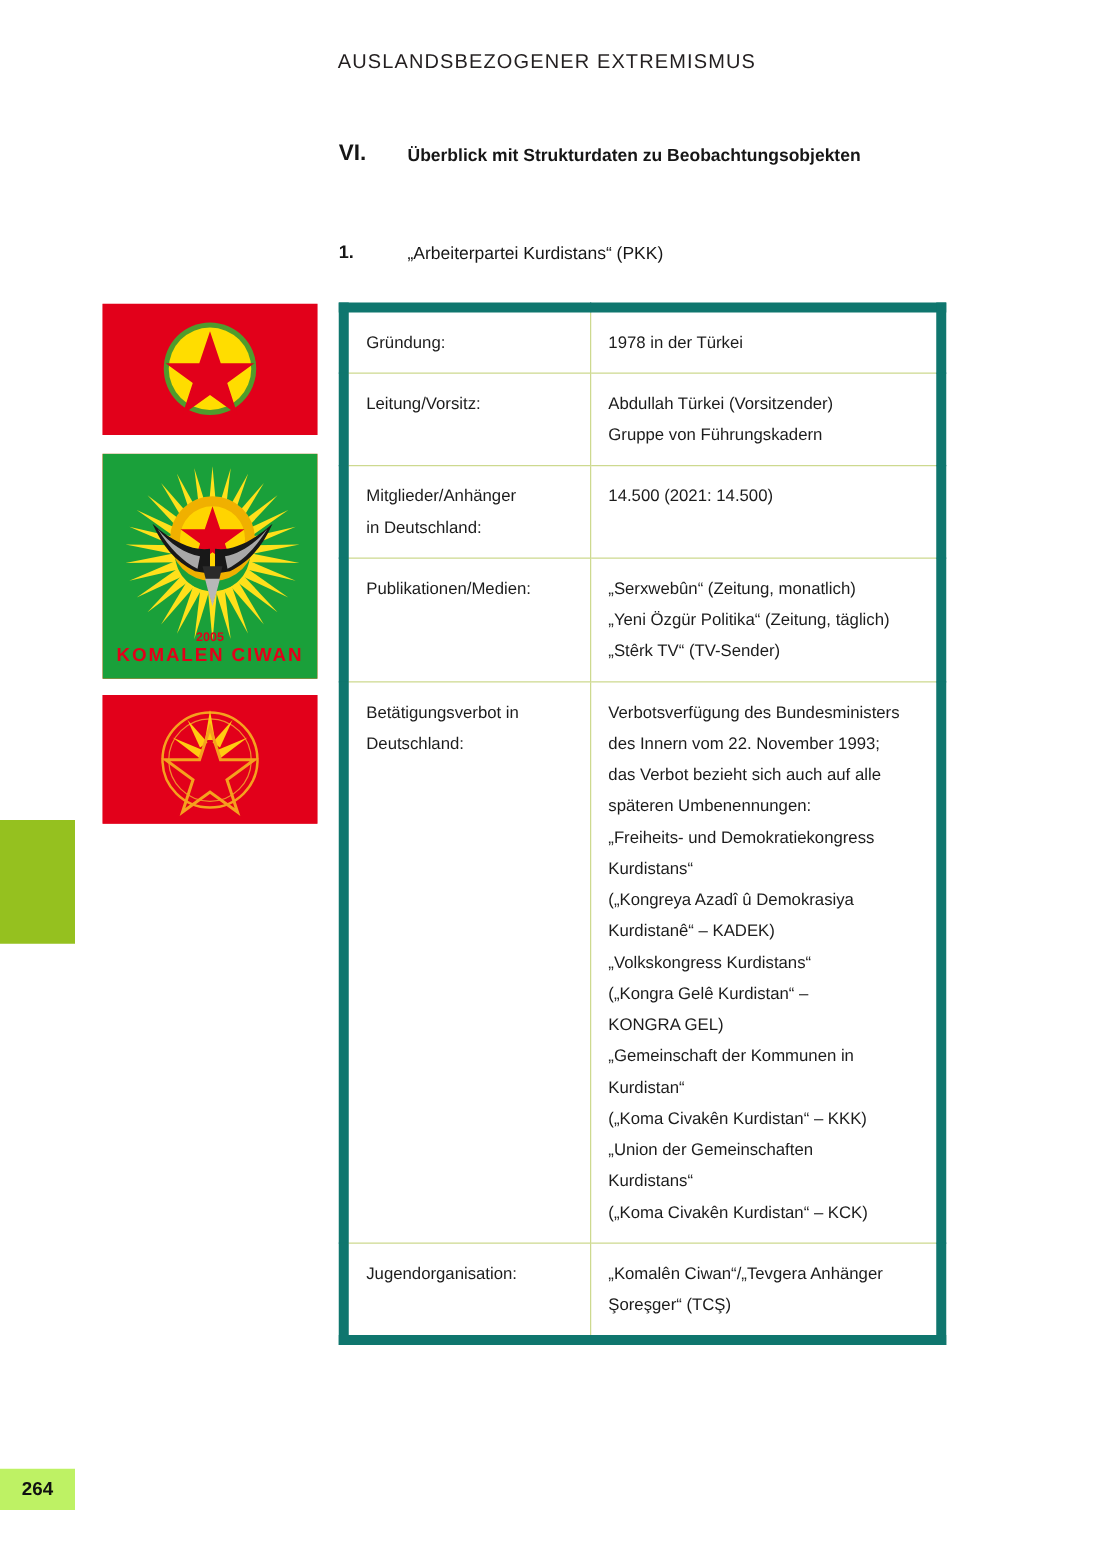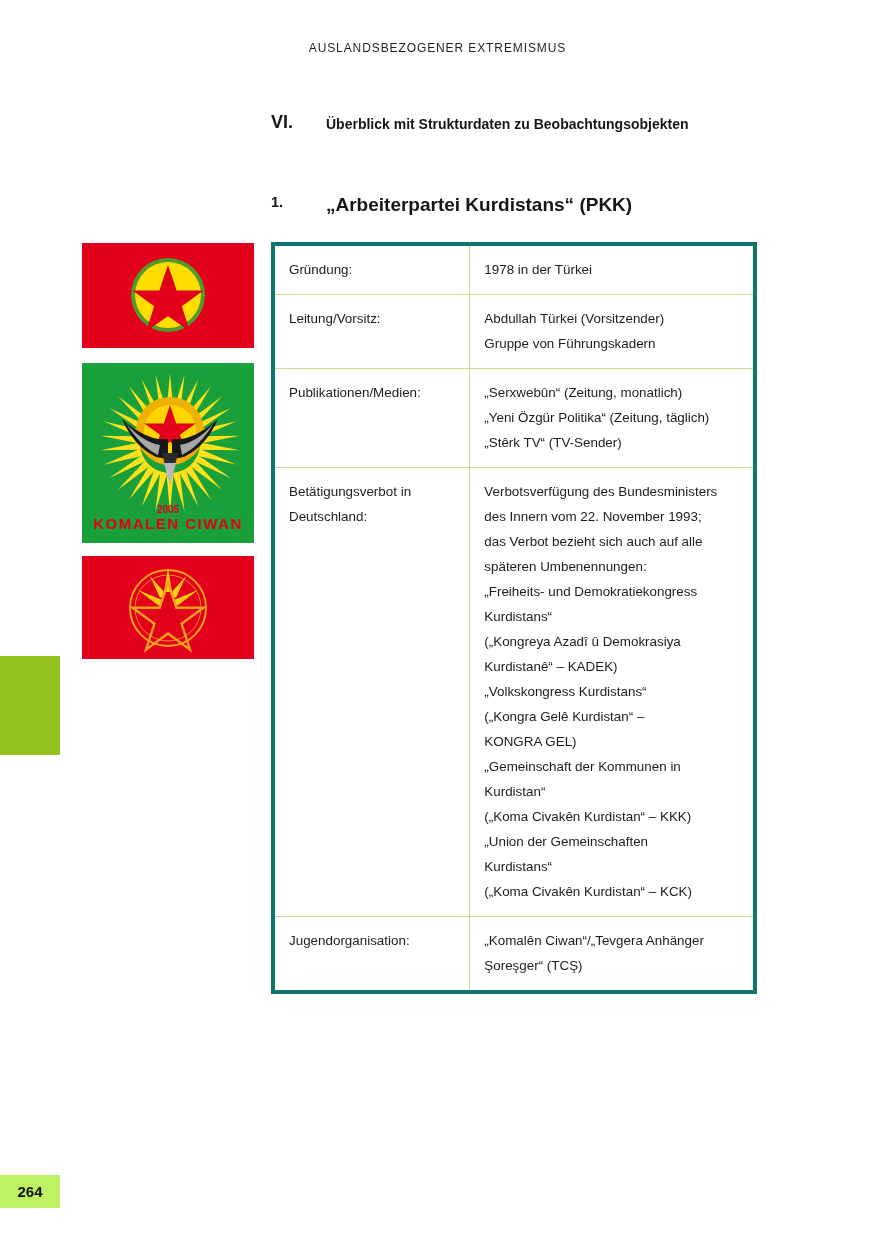--- a/index.html
+++ b/index.html
@@ -19,21 +19,21 @@
     overflow: hidden;
   }
 
   
   #running-header {
     position: absolute;
     left: 0;
     top: 41px;
     width: 875px;
     text-align: center;
-    font-size: 12px;
+    font-size: 16px;
     letter-spacing: 0.9px;
     color: #231f20;
     font-weight: 400;
   }
 
   
   #chapter-heading {
     position: absolute;
     left: 271px;
     top: 112px;
@@ -65,22 +65,22 @@
   #section-heading .num {
     position: absolute;
     left: 0;
     top: 0;
     font-size: 14.5px;
     font-weight: bold;
     color: #161616;
   }
   #section-heading .txt {
     margin-left: 55px;
-    font-size: 19px;
-    font-weight: bold;
+    font-size: 14px;
+    font-weight: normal;
     color: #161616;
   }
 
   
   #margin-tab {
     position: absolute;
     left: 0;
     top: 656px;
     width: 60px;
     height: 99px;
@@ -114,21 +114,21 @@
   #flag-tcs   { top: 556px; width: 172px; height: 103px; background: #e2001a; }
 
   .flag svg { display: block; width: 100%; height: 100%; }
 
   
   #struct-table {
     position: absolute;
     left: 271px;
     top: 242px;
     width: 486px;
-    border: 4px solid #0f766e;
+    border: 8px solid #0f766e;
     border-collapse: collapse;
     background: #ffffff;
   }
   #struct-table td {
     border: 1px solid #cdd98f;
     vertical-align: top;
     padding: 11px 14px 12px 14px;
     font-size: 13.4px;
     line-height: 25px;
     color: #1c1c1c;
@@ -252,20 +252,29 @@
       <tr>
         <td class="k">
           <p>Leitung/Vorsitz:</p>
         </td>
         <td class="v">
           <p>Abdullah Türkei (Vorsitzender)</p>
           <p>Gruppe von Führungskadern</p>
         </td>
       </tr>
 
+      <tr>
+        <td class="k">
+          <p>Mitglieder/Anhänger</p>
+          <p>in Deutschland:</p>
+        </td>
+        <td class="v">
+          <p>14.500 (2021: 14.500)</p>
+        </td>
+      </tr>
 
       <tr>
         <td class="k">
           <p>Publikationen/Medien:</p>
         </td>
         <td class="v">
           <p>„Serxwebûn“ (Zeitung, monatlich)</p>
           <p>„Yeni Özgür Politika“ (Zeitung, täglich)</p>
           <p>„Stêrk TV“ (TV-Sender)</p>
         </td>

